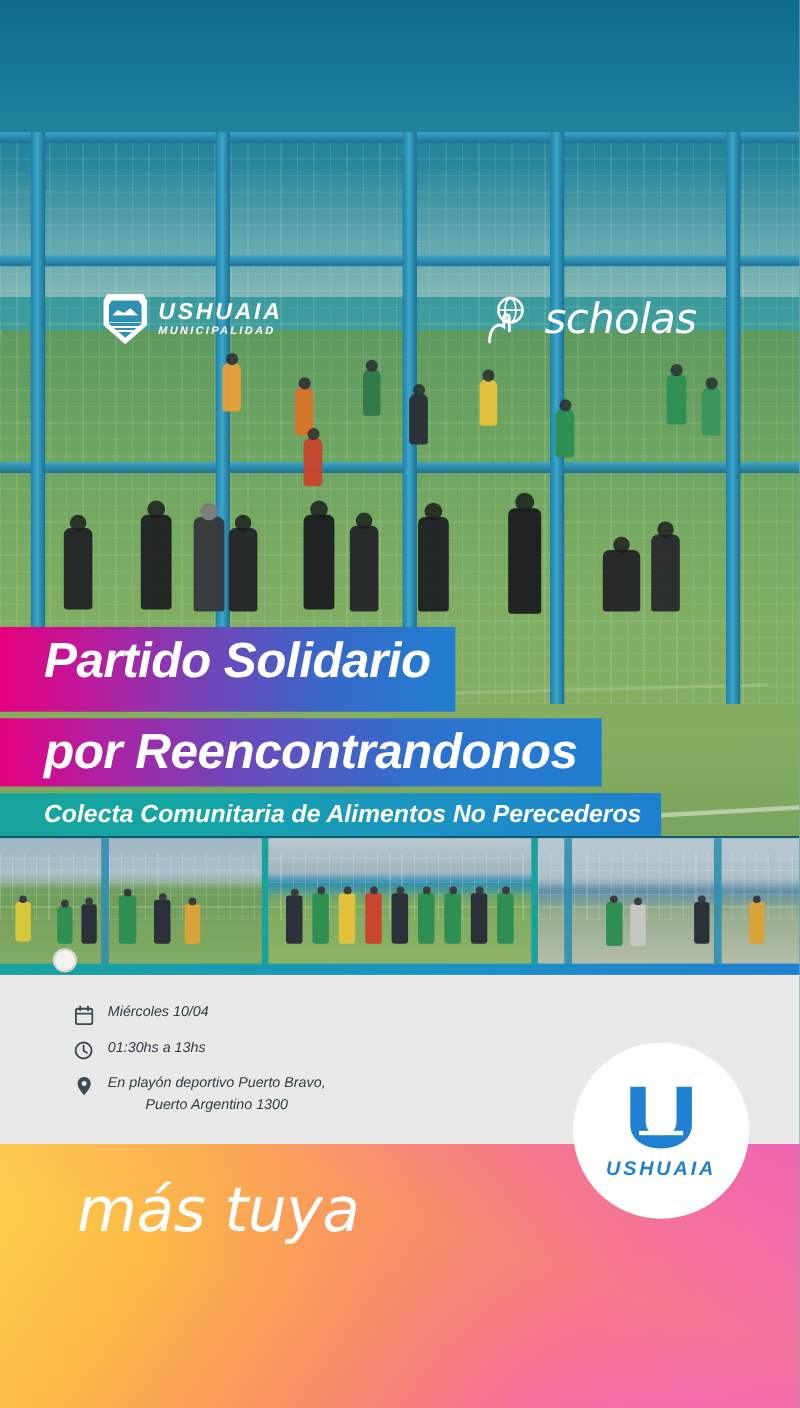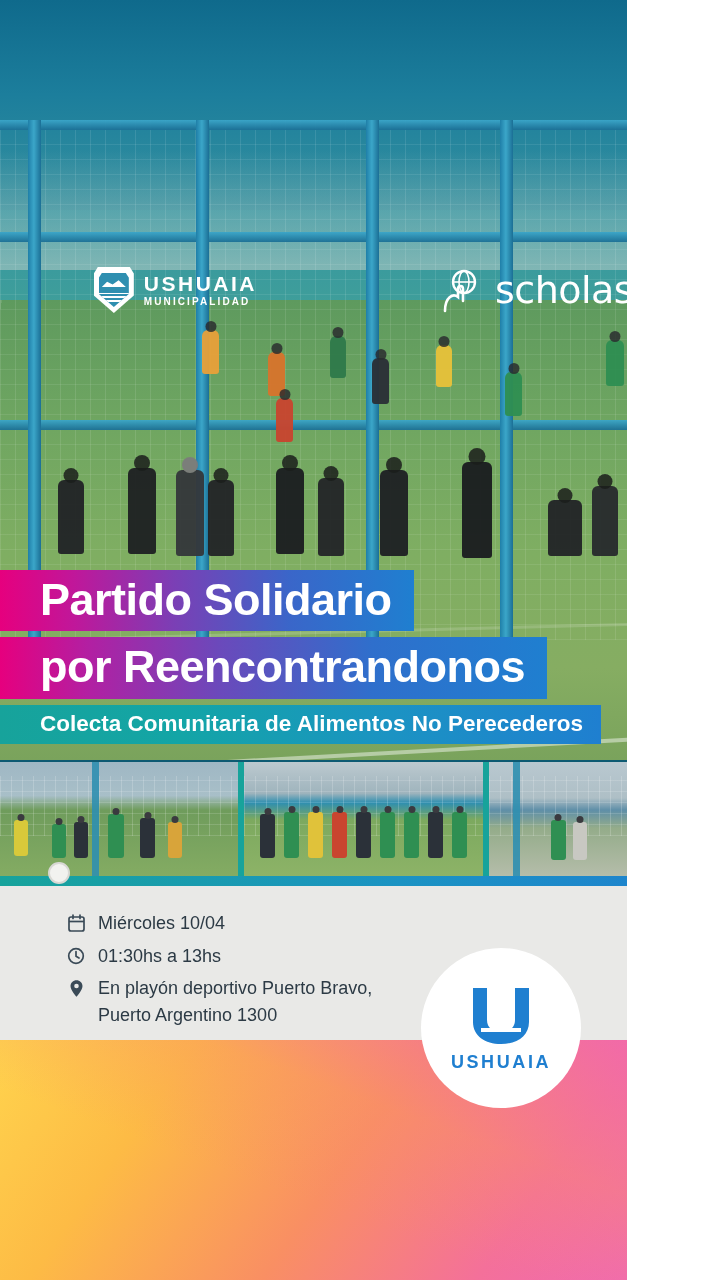--- a/index.html
+++ b/index.html
@@ -4,23 +4,24 @@
 <style>
   * { box-sizing: border-box; margin: 0; padding: 0; }
   html, body {
     width: 727px; height: 1280px;
     background: #ffffff;
     font-family: "Liberation Sans", sans-serif;
     overflow: hidden;
   }
   .poster {
     position: relative;
-    width: 627px; height: 1280px;
+    width: 727px; height: 1280px;
     overflow: hidden;
     background: #0d5a72;
+    font-style: italic;
   }
 
   
   .hero {
     position: absolute;
     left: 0; top: 0; width: 727px; height: 760px;
     overflow: hidden;
     background: linear-gradient(#1f7e9e 0%, #2a8fa8 18%, #3f9e9a 40%, #6aa87d 62%, #89ad6b 80%, #7fa96a 100%);
   }
   
@@ -108,21 +109,21 @@
 
   
   .title-wrap { position: absolute; left: 0; top: 570px; width: 727px; z-index: 8; }
   .band {
     display: inline-block;
     color: #fff;
     font-weight: 700;
     white-space: nowrap;
   }
   .band1 {
-    padding: 6px 22px 8px 40px;
+    padding: 6px 22px 24px 40px;
     font-size: 45px; line-height: 1.05;
     background: linear-gradient(90deg,#e6007e 0%, #c0179a 18%, #7b3fb5 42%, #3a66c9 70%, #1f7fd0 100%);
     letter-spacing: -0.5px;
   }
   .band2 {
     margin-top: 6px;
     padding: 6px 22px 8px 40px;
     font-size: 45px; line-height: 1.05;
     background: linear-gradient(90deg,#e6007e 0%, #b31fa2 16%, #6b49bb 40%, #2f6fcc 68%, #1f7fd0 100%);
     letter-spacing: -0.5px;
@@ -162,22 +163,22 @@
   }
 
   
   .info {
     position: absolute; left: 0; top: 886px; width: 727px; height: 154px;
     background: #e9e9e7; z-index: 4;
   }
   .info-list { position: absolute; left: 66px; top: 26px; }
   .info-row { display: flex; align-items: flex-start; gap: 12px; margin-bottom: 10px; }
   .info-row .ic { width: 20px; height: 22px; flex: none; display:flex; align-items:center; justify-content:center; color:#3a4a57; }
-  .info-row .tx { font-size: 18px; color: #2c3a45; font-weight: 500; line-height: 1.25; }
-  .info-row .tx .second { display:block; margin-top: 4px; }
+  .info-row .tx { font-size: 13px; color: #2c3a45; font-weight: 500; line-height: 1.25; }
+  .info-row .tx .second { display:block; margin-top: 4px; text-align: center; }
 
   .circle-logo {
     position: absolute; right: 46px; top: 948px; width: 160px; height: 160px;
     background:#fff; border-radius: 50%; z-index: 9;
     display:flex; flex-direction:column; align-items:center; justify-content:center; gap: 6px;
   }
   .circle-logo .u-mark { width: 72px; height: 62px; }
   .circle-logo .u-word { font-size: 18px; font-weight: 700; letter-spacing: 2.6px; color: #1f7fd0; }
 
   
@@ -423,20 +424,21 @@
           <span>En playón deportivo Puerto Bravo,</span>
           <span class="second">Puerto Argentino 1300</span>
         </span>
       </div>
 
     </div>
   </div>
 
   <div class="bottom"></div>
   <div class="bottom-alt"></div>
+  <div class="slogan">más tuya</div>
 
   <div class="circle-logo">
     <div class="u-mark">
       <svg width="72" height="62" viewBox="0 0 72 62">
         <path d="M8 4 h14 v32 c0 8 6 12 14 12 s14-4 14-12 V4 h14 v34 c0 14-12 22-28 22 S8 52 8 38 Z" fill="#1f7fd0"></path>
         <rect x="30" y="8" width="12" height="26" rx="2" fill="#ffffff"></rect>
         <rect x="16" y="44" width="40" height="4" fill="#ffffff"></rect>
       </svg>
     </div>
     <div class="u-word">USHUAIA</div>

